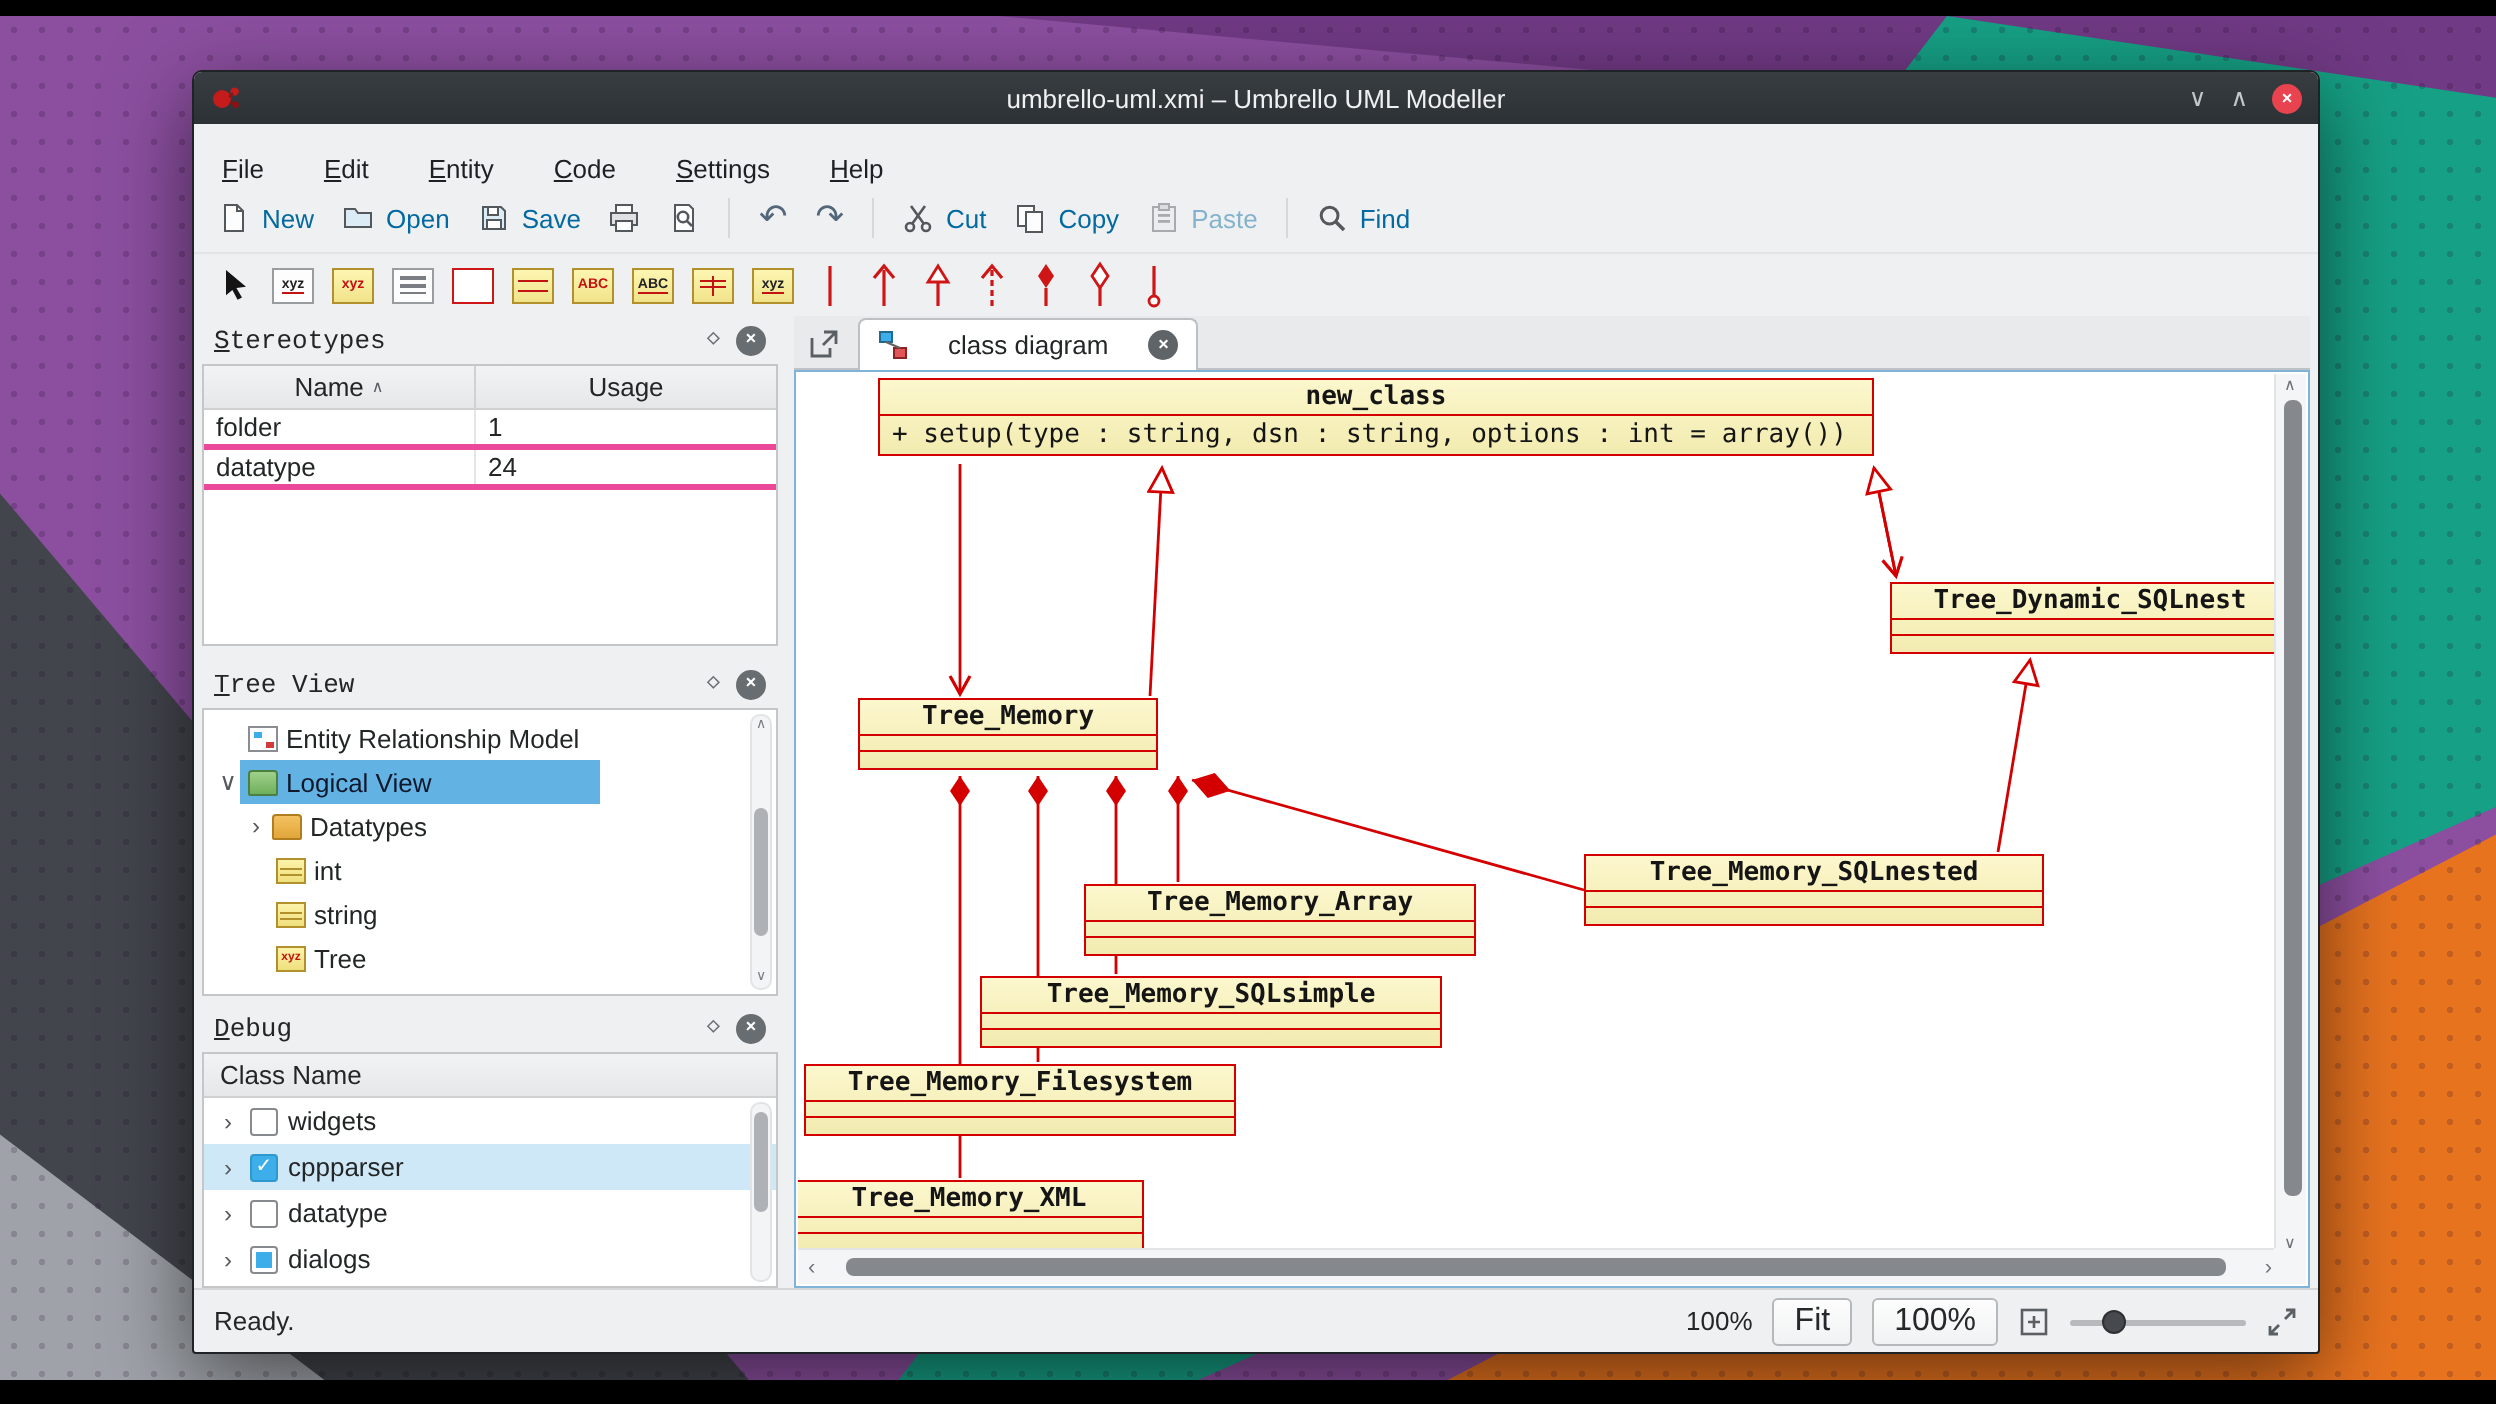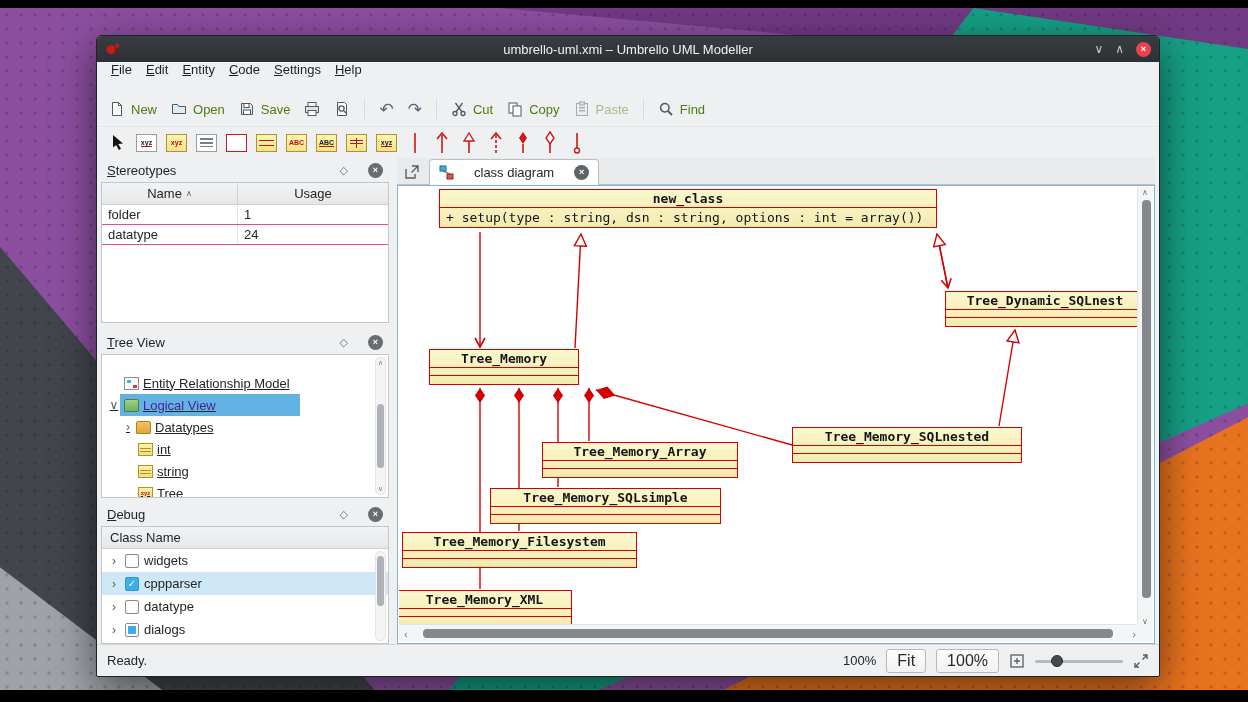--- a/index.html
+++ b/index.html
@@ -25,26 +25,26 @@
     box-shadow:0 12px 42px rgba(0,0,0,.55); }
 
   .titlebar { height:26px; background:linear-gradient(#383d42,#2c3136); border-radius:4px 4px 0 0;
     display:flex; align-items:center; padding:0 8px; position:relative; }
   .titlebar .title { position:absolute; left:0; right:0; text-align:center; color:#eff0f1; font-size:13px; }
   .tb-controls { margin-left:auto; display:flex; align-items:center; gap:12px; z-index:2; }
   .tb-glyph { color:#c3c7ca; font-size:12px; line-height:1; cursor:default; }
   .tb-close { width:15px; height:15px; border-radius:50%; background:#e8434e; color:#fff;
     font-size:9px; line-height:15px; text-align:center; font-weight:bold; }
 
-  .menubar { height:30px; display:flex; align-items:flex-start; gap:14px; padding:0 14px; }
+  .menubar { height:30px; display:flex; align-items:flex-end; gap:30px; padding:0 14px; }
   .mi { display:inline-block; color:#1d2124; }
   .mi::first-letter { text-decoration:underline; }
 
   .toolbar1 { height:34px; display:flex; align-items:center; gap:14px; padding:0 12px; }
-  .tbtn { display:flex; align-items:center; gap:6px; color:#4d7c0f; }
+  .tbtn { display:flex; align-items:center; gap:6px; color:#0369a1; }
   .tbtn svg { display:block; }
   .tsep { width:1px; height:20px; background:#d6d8d9; }
   .glyph-btn { font-family:"DejaVu Sans", sans-serif; font-size:17px; color:#53677a; line-height:1; }
   .disabled { opacity:.45; }
 
   .toolbar2 { height:32px; display:flex; align-items:center; gap:9px; padding:0 12px; border-top:1px solid #e3e4e5; }
   .ticon { width:21px; height:18px; border:1px solid #b2912c; background:linear-gradient(#fdf6b2,#f1e38a);
     position:relative; display:flex; align-items:center; justify-content:center; font-size:7px; font-weight:bold; }
   .ticon.white { background:#fdfdfd; border-color:#9a9da0; }
   .ticon.redbox { background:#fff; border-color:#cf1616; }
@@ -57,54 +57,54 @@
       linear-gradient(#c21212,#c21212) 50% 0/1px 100% no-repeat; }
   .ticon .bars { width:13px; height:9px; background:
       linear-gradient(#7a7e82,#7a7e82) 0 0/100% 2px no-repeat,
       linear-gradient(#7a7e82,#7a7e82) 0 4px/100% 2px no-repeat,
       linear-gradient(#7a7e82,#7a7e82) 0 8px/100% 2px no-repeat; }
 
   
   .content { position:absolute; left:4px; right:4px; top:122px; bottom:32px; }
 
   .left-col { position:absolute; left:0; top:0; width:288px; height:100%; }
-  .panel-header { height:24px; display:flex; align-items:center; padding:0 6px; gap:20px; }
+  .panel-header { height:24px; display:flex; align-items:center; padding:0 6px; gap:8px;font-family:Liberation Mono, monospace; }
   .panel-title { flex:1; display:inline-block; color:#232627; }
   .panel-title::first-letter { text-decoration:underline; }
   .ph-float { color:#6a6f73; font-size:11px; line-height:1; }
   .ph-close { width:15px; height:15px; border-radius:50%; background:#686d71; color:#fff;
     font-size:9px; line-height:15px; text-align:center; font-weight:bold; }
 
   .panel-body { background:#fff; border:1px solid #c4c6c8; position:relative; overflow:hidden; }
 
   
   .st-header { display:flex; height:22px; background:linear-gradient(#f2f3f4,#e6e7e8); border-bottom:1px solid #cfd1d2; }
   .st-header .hc { display:flex; align-items:center; justify-content:center; gap:4px; font-size:13px; color:#232627; }
   .st-header .hc.c1 { width:136px; border-right:1px solid #cfd1d2; }
   .st-header .hc.c2 { flex:1; }
   .sort-caret { font-size:8px; color:#5a5e62; }
-  .st-row { display:flex; height:20px; border-bottom:1px solid #ec4899; }
+  .st-row { display:flex; height:20px; border-bottom:3px solid #ec4899; }
   .st-row .cell { display:flex; align-items:center; padding-left:6px; font-size:13px; }
   .st-row .cell.c1 { width:136px; border-right:1px solid #e4e5e6; }
   .st-row .cell.c2 { flex:1; }
 
   
   .trow { display:flex; align-items:center; height:22px; font-size:13px; color:#232627; }
   .expander { width:12px; text-align:center; color:#55595d; font-size:12px; line-height:1; }
   .ticon14 { width:15px; height:13px; display:inline-block; position:relative; margin:0 4px 0 2px; flex:0 0 auto; }
   .folder { background:linear-gradient(#f3c262,#e2a53a); border:1px solid #b07d20; border-radius:2px 2px 1px 1px; }
   .folder.green { background:linear-gradient(#9fd08a,#6faf5c); border-color:#4c8040; }
   .classicon { background:linear-gradient(#fbf3a9,#efdf7d); border:1px solid #b2912c; }
   .classicon::after { content:""; position:absolute; left:1px; right:1px; top:4px; height:1px; background:#b2912c; box-shadow:0 3px 0 #b2912c; }
   .xyzicon { background:linear-gradient(#fbf3a9,#efdf7d); border:1px solid #b2912c; font-size:6px; font-weight:bold;
     color:#c21212; text-align:center; line-height:11px; }
   .ermicon { background:#fff; border:1px solid #8a8e92; }
   .ermicon::after { content:""; position:absolute; left:2px; top:2px; width:4px; height:3px; background:#3daee9;
     box-shadow:6px 5px 0 #d33a3a; }
-  .sel-strip { display:flex; align-items:center; background:#62b2e3; color:#4c1d95; height:22px; padding:0 84px 0 2px; }
+  .sel-strip { display:flex; align-items:center; background:#62b2e3; color:#0f172a; height:22px; padding:0 84px 0 2px; }
 
   .side-scroll { position:absolute; right:2px; width:11px; background:#f3f4f5; border:1px solid #e2e3e4; border-radius:5px; }
   .side-thumb { position:absolute; left:1px; width:7px; background:#aeb2b6; border-radius:4px; }
   .scroll-arrow { position:absolute; left:0; width:100%; text-align:center; font-size:7px; color:#7a7e82; line-height:8px; }
 
   
   .col-header { height:22px; background:linear-gradient(#f2f3f4,#e6e7e8); border-bottom:1px solid #cfd1d2;
     display:flex; align-items:center; padding-left:8px; }
   .drow { display:flex; align-items:center; height:23px; padding-left:6px; gap:5px; }
   .drow.selected { background:#cfe8f7; }
@@ -354,21 +354,21 @@
           </div>
         </div>
       </div>
 
       <div style="position:absolute;left:0;top:172px;right:0;height:168px;">
         <div class="panel-header">
           <span class="panel-title">Tree View</span>
           <span class="ph-float">◇</span>
           <span class="ph-close">×</span>
         </div>
-        <div class="panel-body" style="position:absolute;left:0;right:0;top:24px;bottom:0;padding-top:17px;text-decoration:underline;">
+        <div class="panel-body" style="position:absolute;left:0;right:0;top:24px;bottom:0;padding-top:3px;">
           <div class="trow" style="padding-left:20px;">
             <span class="ticon14 ermicon"></span>
             <span>Entity Relationship Model</span>
           </div>
           <div class="trow" style="padding-left:6px;">
             <span class="expander">∨</span>
             <span class="sel-strip">
               <span class="ticon14 folder green"></span>
               <span>Logical View</span>
             </span>
@@ -514,21 +514,21 @@
             <div class="cpt b"></div>
               <div class="cpt"></div>
           </div>
 
           <div class="uml" style="left:91px;top:301px;width:231px;">
             <div class="t">Tree_Memory_SQLsimple</div>
             <div class="cpt b"></div>
               <div class="cpt"></div>
           </div>
 
-          <div class="uml" style="left:3px;top:345px;width:235px;">
+          <div class="uml" style="left:3px;top:345px;width:216px;">
             <div class="t">Tree_Memory_Filesystem</div>
             <div class="cpt b"></div>
               <div class="cpt"></div>
           </div>
 
           <div class="uml" style="left:-2px;top:403px;width:175px;">
             <div class="t">Tree_Memory_XML</div>
             <div class="cpt b"></div>
               <div class="cpt"></div>
           </div>

